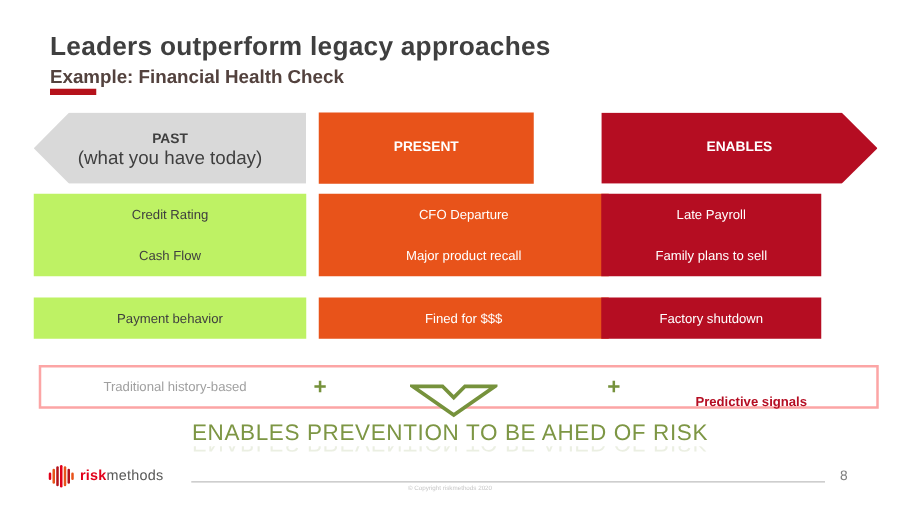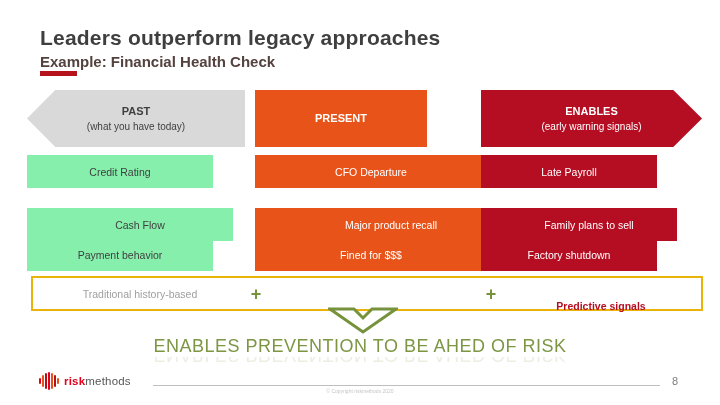--- a/index.html
+++ b/index.html
@@ -7,35 +7,35 @@
   #slide{position:relative;width:720px;height:405px;background:#ffffff;}
 
   .abs{position:absolute;}
 
   .title{left:40px;top:26px;font-size:21px;font-weight:bold;color:#3f3f3f;letter-spacing:0.2px;}
   .subtitle{left:40px;top:53px;font-size:15px;font-weight:bold;color:#53423e;}
   .accent-bar{left:40px;top:71px;width:37px;height:5px;background:#b5121b;}
 
   .hdr{top:90px;height:57px;display:flex;flex-direction:column;justify-content:center;text-align:center;line-height:15px;}
   .hdr .lbl{font-weight:bold;font-size:11px;}
-  .hdr .sub{font-size:10px;}
+  .hdr .sub{font-size:15px;}
   .hdr-past{left:27px;width:218px;background:#d9d9d9;color:#3f3f3f;
     clip-path:polygon(13% 0,100% 0,100% 100%,13% 100%,0 50%);}
   .hdr-present{left:255px;width:172px;background:#e8531a;color:#ffffff;}
   .hdr-future{left:481px;width:221px;background:#b50d22;color:#ffffff;
     clip-path:polygon(0 0,87% 0,100% 50%,87% 100%,0 100%);}
 
   .cell{height:33px;display:flex;align-items:center;justify-content:center;font-size:10.5px;}
-  .c-past{left:27px;width:186px;background:#86efac;color:#3f3f3f;}
+  .c-past{left:27px;width:218px;background:#bef264;color:#3f3f3f;}
   .c-present{left:255px;width:232px;background:#e8531a;color:#ffffff;}
   .c-future{left:481px;width:176px;background:#b50d22;color:#ffffff;}
-  .r1{top:155px;} .r2{top:208px;padding-left:20px;} .r3{top:238px;text-align:right;}
+  .r1{top:155px;} .r2{top:188px;} .r3{top:238px;text-align:right;}
 
-  .summary-box{left:31px;top:276px;width:668px;height:31px;background:#ffffff;
-    border:2px solid #eab308;}
+  .summary-box{left:31px;top:292px;width:668px;height:31px;background:#ffffff;
+    border:2px solid #fca5a5;}
   .summary-box span{position:absolute;top:50%;transform:translate(-50%,-50%);white-space:nowrap;font-size:10.5px;}
   .s-past{left:107px;color:#a0a0a0;}
   .s-plus1{left:223px;color:#76923c;font-size:18px !important;font-weight:bold;}
   .s-present{left:338px;color:#e8531a;font-weight:bold;}
   .s-plus2{left:458px;color:#76923c;font-size:18px !important;font-weight:bold;}
   .s-future{left:568px;color:#b50d22;font-weight:bold;margin-top:12px;}
 
   .down-arrow{left:328px;top:307px;}
 
   .conclusion{left:0;top:336px;width:720px;text-align:center;font-size:18px;
@@ -62,21 +62,20 @@
 
   <div class="abs hdr hdr-past">
     <div class="lbl">PAST</div>
     <div class="sub">(what you have today)</div>
   </div>
   <div class="abs hdr hdr-present">
     <div class="lbl">PRESENT</div>
   </div>
   <div class="abs hdr hdr-future">
     <div class="lbl">ENABLES</div>
-    <div class="sub">(early warning signals)</div>
   </div>
 
   <div class="abs cell c-past r1">Credit Rating</div>
   <div class="abs cell c-present r1">CFO Departure</div>
   <div class="abs cell c-future r1">Late Payroll</div>
 
   <div class="abs cell c-past r2">Cash Flow</div>
   <div class="abs cell c-present r2">Major product recall</div>
   <div class="abs cell c-future r2">Family plans to sell</div>
 

